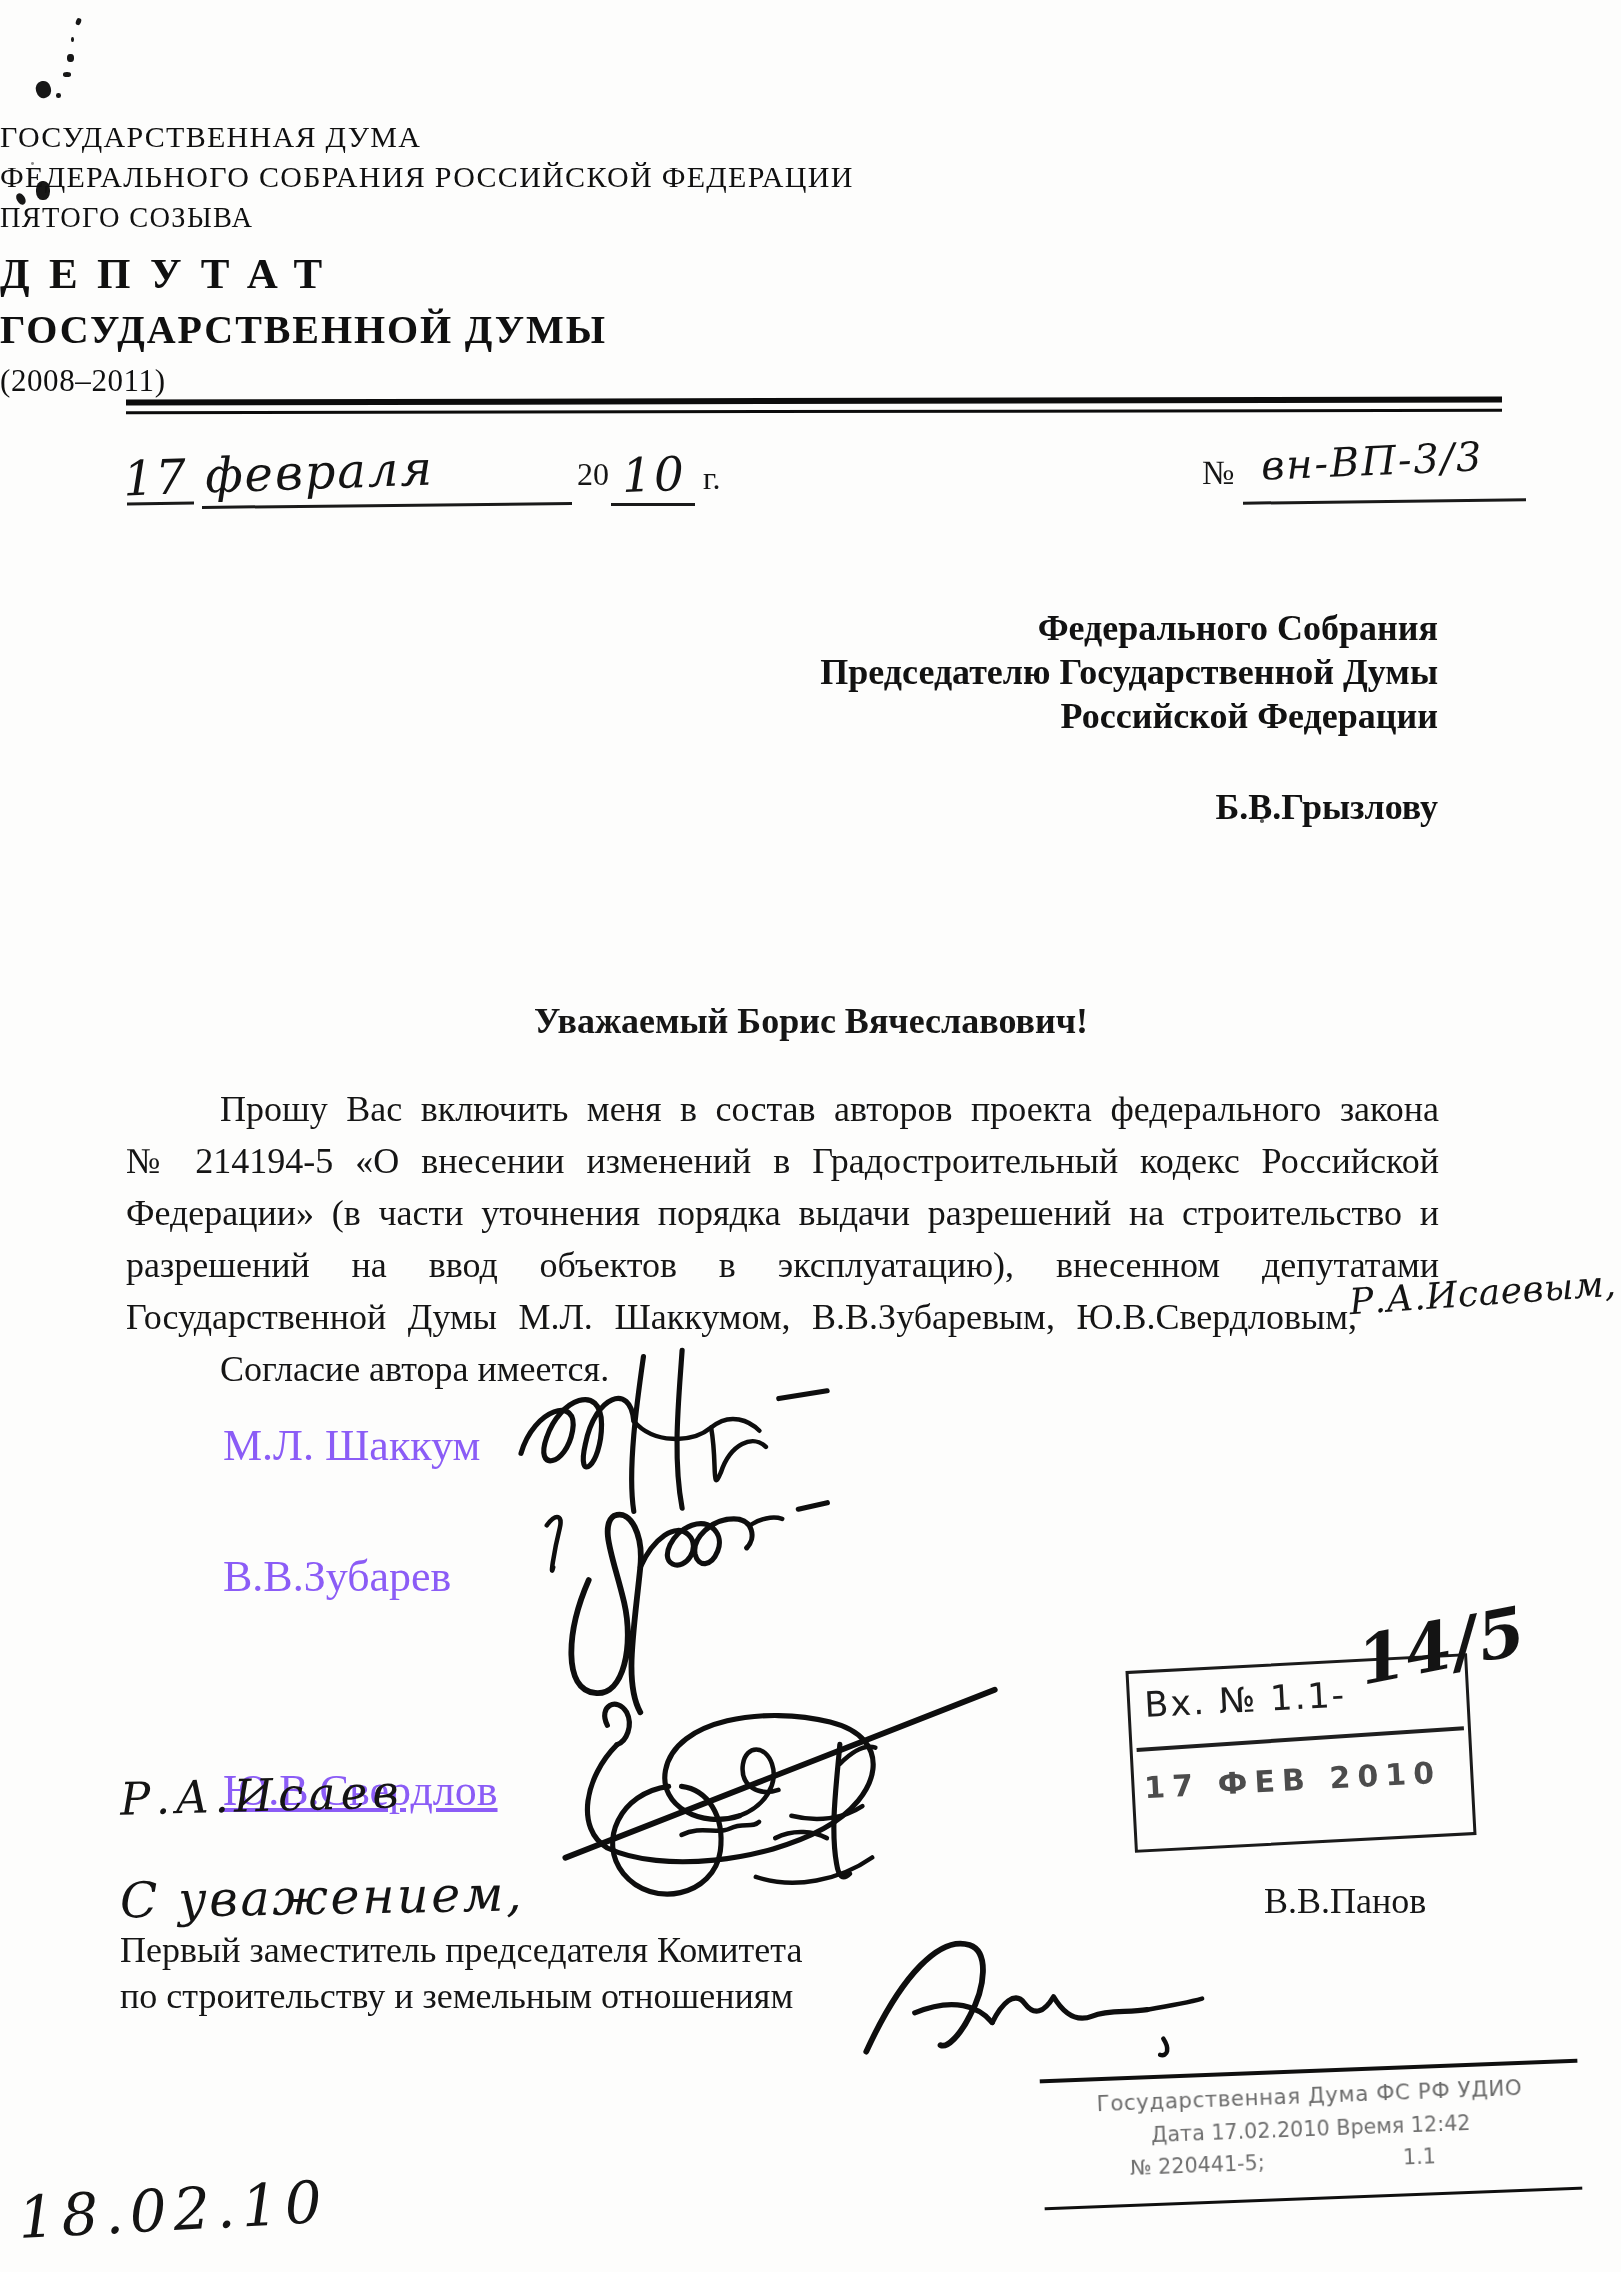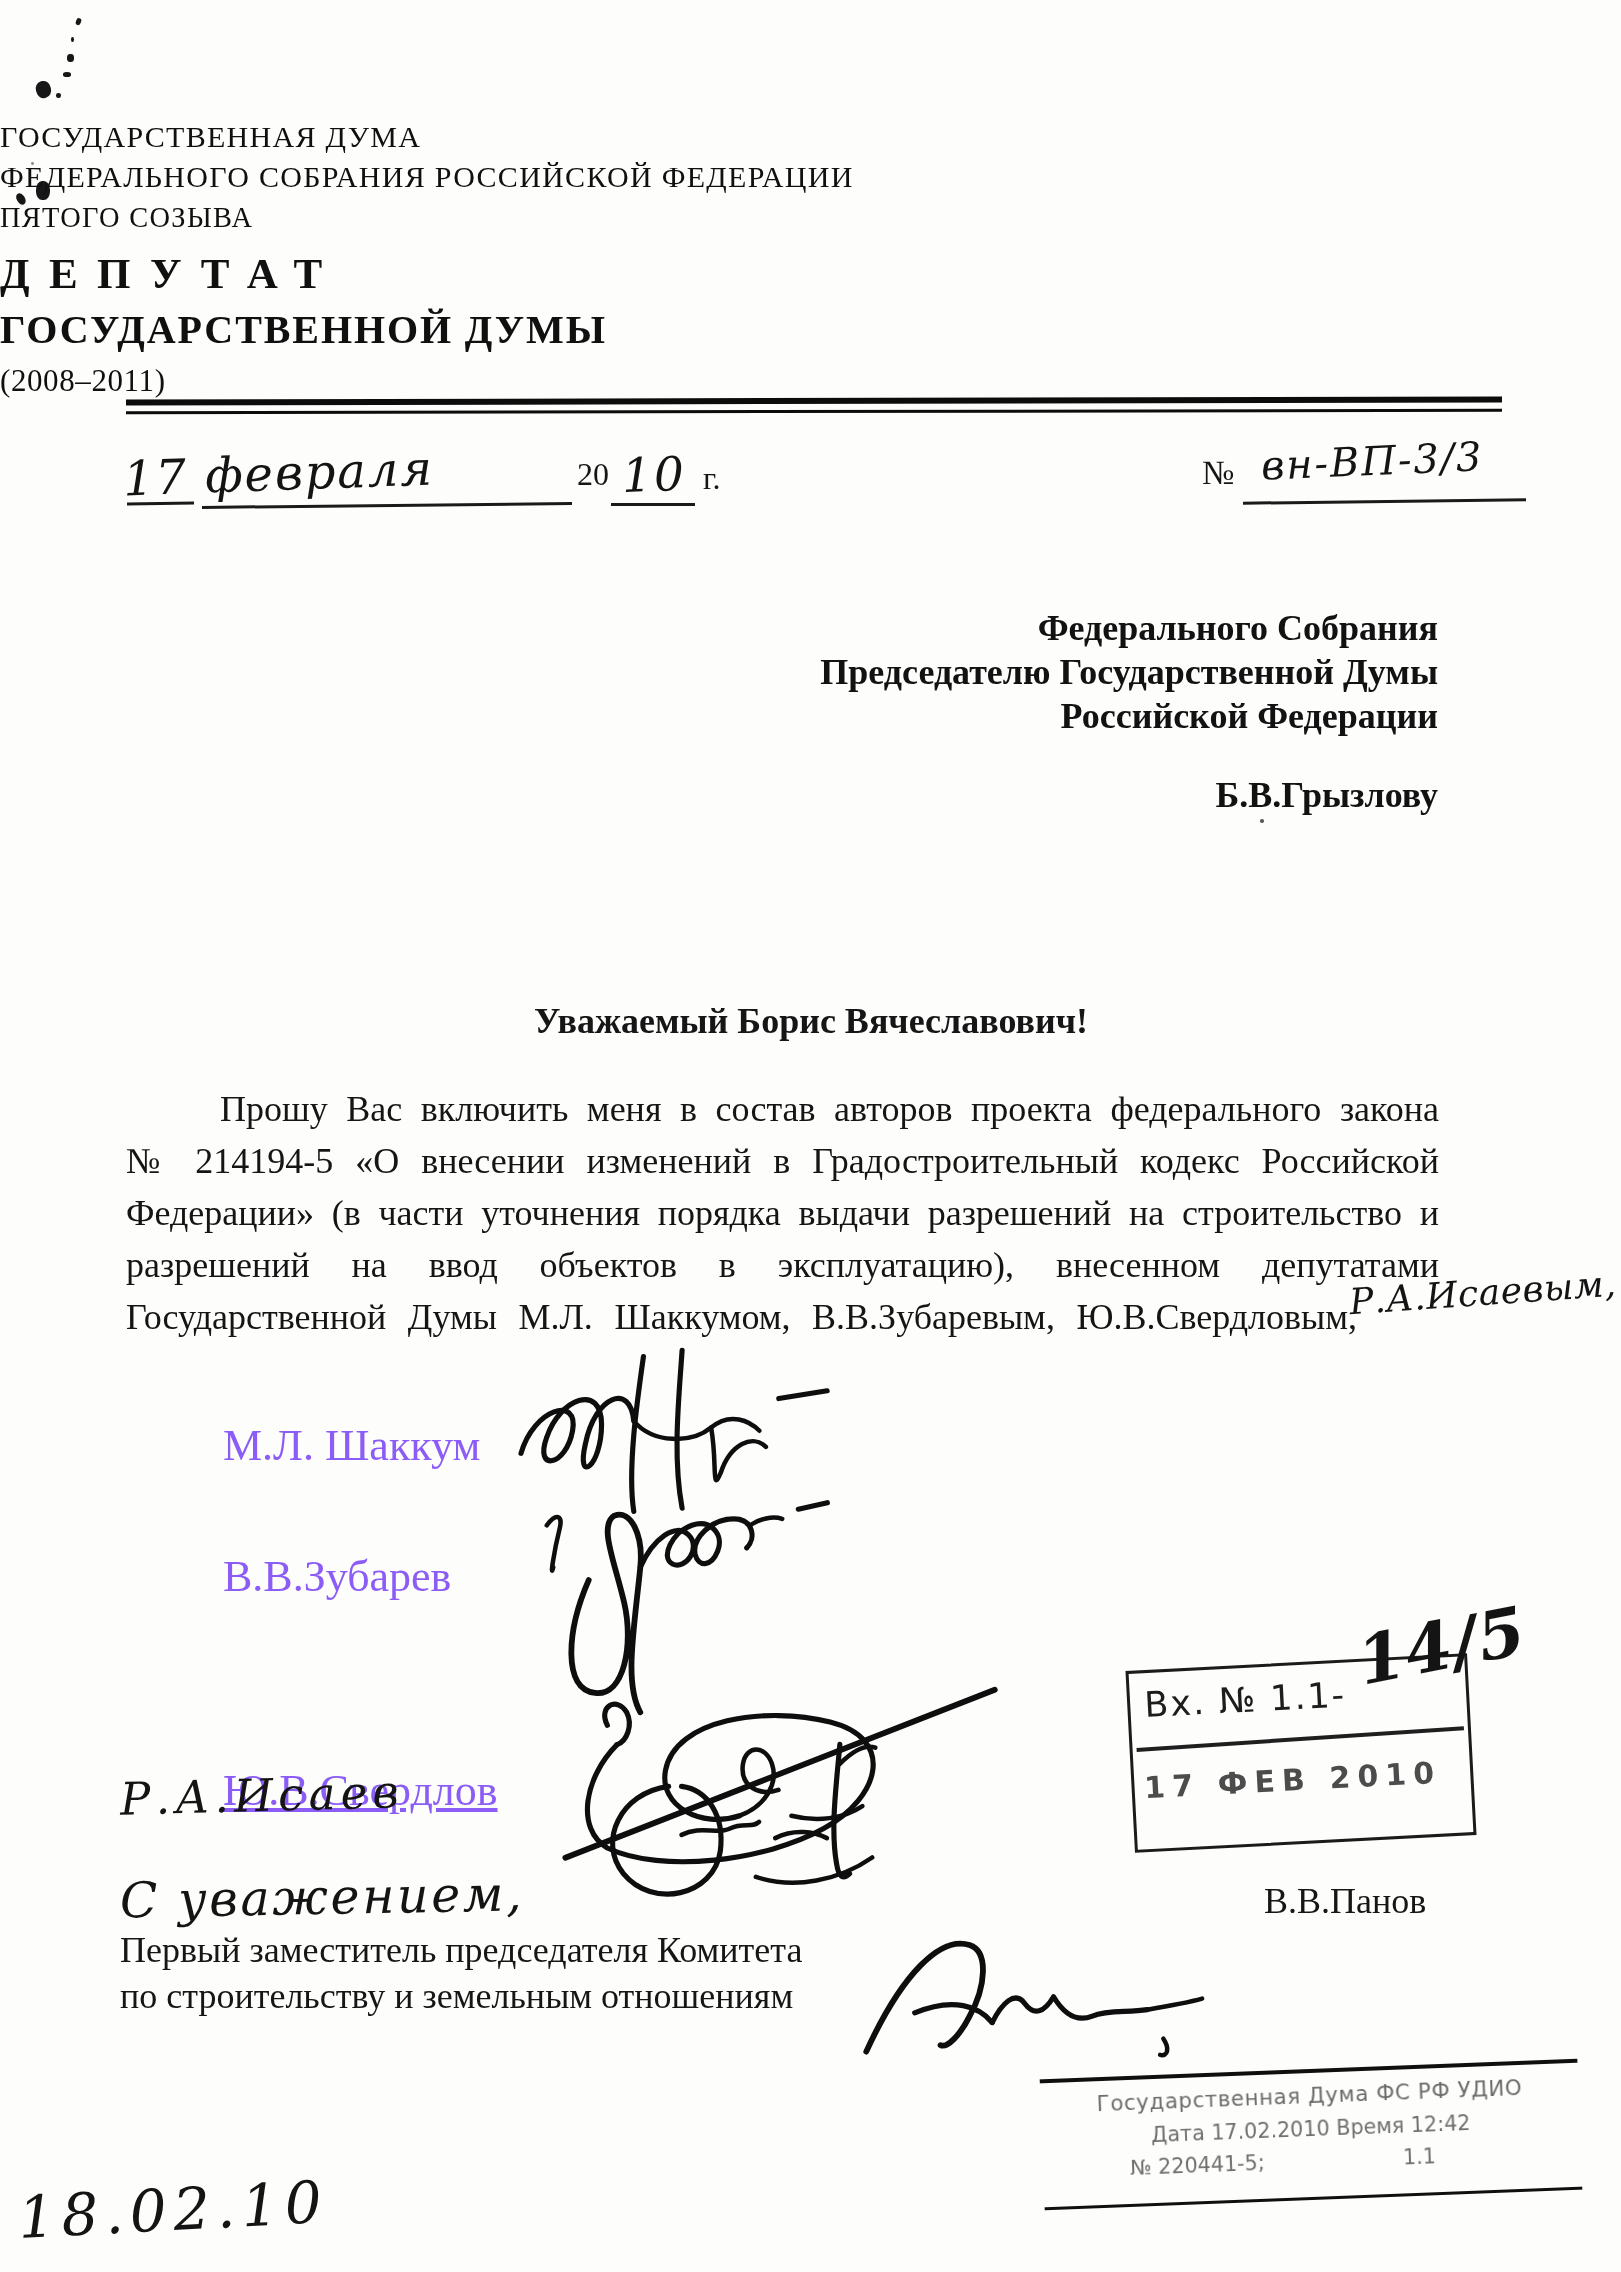--- a/index.html
+++ b/index.html
@@ -30,21 +30,21 @@
   .print-20{left:577px;top:456px;font-size:32px;font-style:normal;}
   .print-g{left:703px;top:460px;font-size:32px;font-style:normal;}
   .num-label{left:1202px;top:454px;font-size:34px;}
   .u1{left:127px;width:67px;top:502px;height:2.6px;background:#1a1a1a;transform:rotate(-1deg);}
   .u2{left:202px;width:370px;top:504px;height:2.6px;background:#1a1a1a;transform:rotate(-0.6deg);}
   .u3{left:611px;width:84px;top:503px;height:2.6px;background:#1a1a1a;}
   .u4{left:1243px;width:283px;top:500px;height:2.6px;background:#1a1a1a;transform:rotate(-0.7deg);}
   
   .addr{left:743px;top:606px;width:695px;text-align:right;font-weight:bold;
         font-size:36px;line-height:44px;color:#121212;}
-  .addr-name{margin-top:35px;}
+  .addr-name{margin-top:47px;}
   
   .salut{left:0;top:1000px;width:1622px;text-align:center;font-weight:bold;font-size:36px;}
   .body-col{left:126px;top:1083px;width:1313px;font-size:36px;line-height:52px;color:#151515;}
   .jline{text-align:justify;text-align-last:justify;white-space:nowrap;}
   .jline.first{padding-left:94px;width:1219px;}
   .jline.l5{width:1231px;}
   .lastline{padding-left:94px;}
   .hand-author{left:1349px;top:1272px;font-size:36px;transform:rotate(-4deg);letter-spacing:0.6px;}
   
   .slabel{left:223px;font-size:44px;color:#8b5cf6;}
@@ -125,20 +125,21 @@
 </div>
 
 <div class="abs salut">Уважаемый Борис Вячеславович!</div>
 
 <div class="abs body-col">
   <div class="jline first">Прошу Вас включить меня в состав авторов проекта федерального закона</div>
   <div class="jline">№ 214194-5 «О внесении изменений в Градостроительный кодекс Российской</div>
   <div class="jline">Федерации» (в части уточнения порядка выдачи разрешений на строительство и</div>
   <div class="jline">разрешений на ввод объектов в эксплуатацию), внесенном депутатами</div>
   <div class="jline l5">Государственной Думы М.Л. Шаккумом, В.В.Зубаревым, Ю.В.Свердловым,</div>
+  <div class="lastline">Согласие автора имеется.</div>
 </div>
 <div class="abs hand hand-author">Р.А.Исаевым,</div>
 
 <div class="abs slabel sl1">М.Л. Шаккум</div>
 <div class="abs slabel sl2">В.В.Зубарев</div>
 <div class="abs slabel sl3">Ю.В.Свердлов</div>
 <div class="abs hand hand-isaev">Р.А.Исаев</div>
 
 <svg class="abs sig" style="left:498px;top:1347px;" width="336" height="174" viewBox="0 0 520 270">
   <path stroke-width="8" d="M35,165 C55,95 125,75 115,130 C105,185 55,195 75,140 C95,80 160,55 160,120 C160,185 120,215 135,150 C150,75 205,55 210,115"></path>

